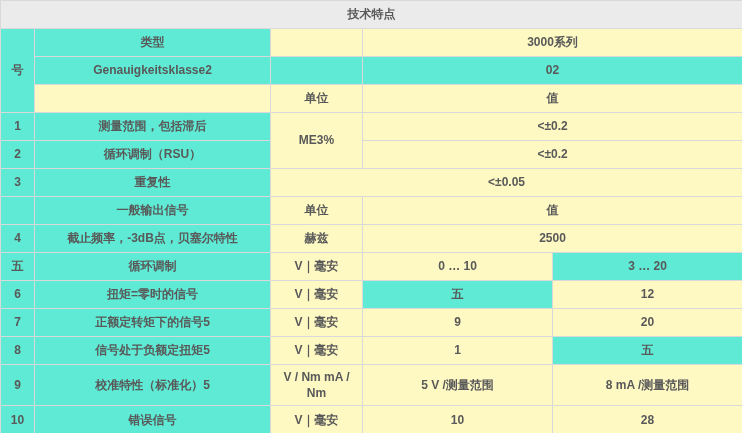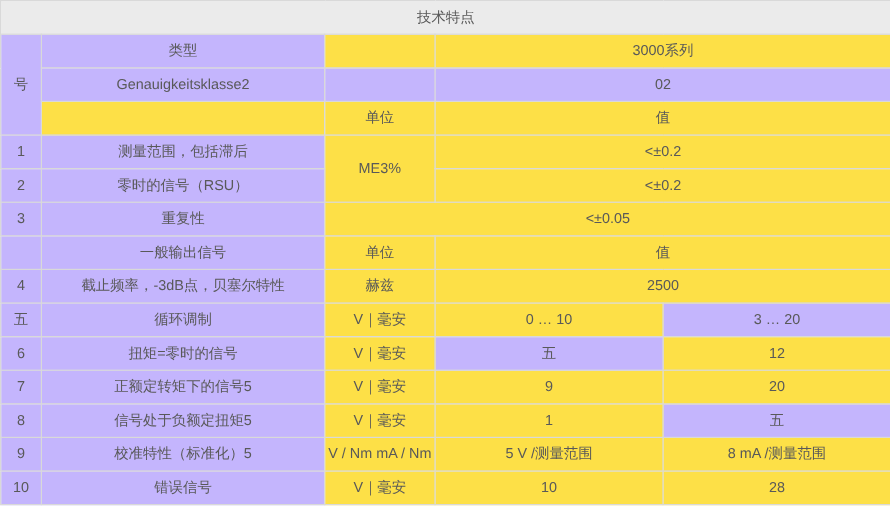--- a/index.html
+++ b/index.html
@@ -22,32 +22,33 @@
     border: 1px solid #d9d9d9;
     font-size: 12px;
     color: #595959;
     text-align: center;
     vertical-align: middle;
     padding: 4px 2px;
     line-height: 1.35;
     height: 28px;
     box-sizing: border-box;
     word-wrap: break-word;
+    font-weight: bold;
   }
   td.title-cell {
     background: #ebebeb;
     color: #595959;
     font-size: 12px;
     height: 30px;
   }
   td.shade {
-    background: #c4b5fd;
+    background: #5eead4;
   }
   td.plain {
-    background: #fde047;
+    background: #fef9c3;
   }
   td.tall {
     height: 44px;
   }
   col.c-no { width: 34px; }
   col.c-desc { width: 236px; }
   col.c-unit { width: 92px; }
   col.c-val1 { width: 190px; }
   col.c-val2 { width: 190px; }
 </style>
@@ -88,21 +89,21 @@
 
     <tr>
       <td class="shade">1</td>
       <td class="shade">测量范围，包括滞后</td>
       <td class="plain" rowspan="2">ME3%</td>
       <td class="plain" colspan="2">&lt;±0.2</td>
     </tr>
 
     <tr>
       <td class="shade">2</td>
-      <td class="shade">零时的信号（RSU）</td>
+      <td class="shade">循环调制（RSU）</td>
       <td class="plain" colspan="2">&lt;±0.2</td>
     </tr>
 
     <tr>
       <td class="shade">3</td>
       <td class="shade">重复性</td>
       <td class="plain" colspan="3">&lt;±0.05</td>
     </tr>
 
     <tr>

